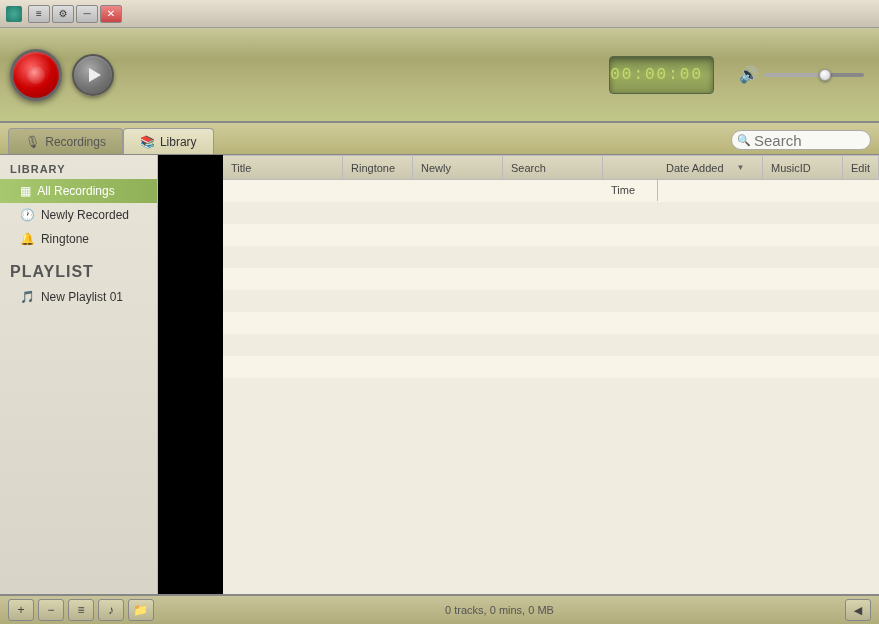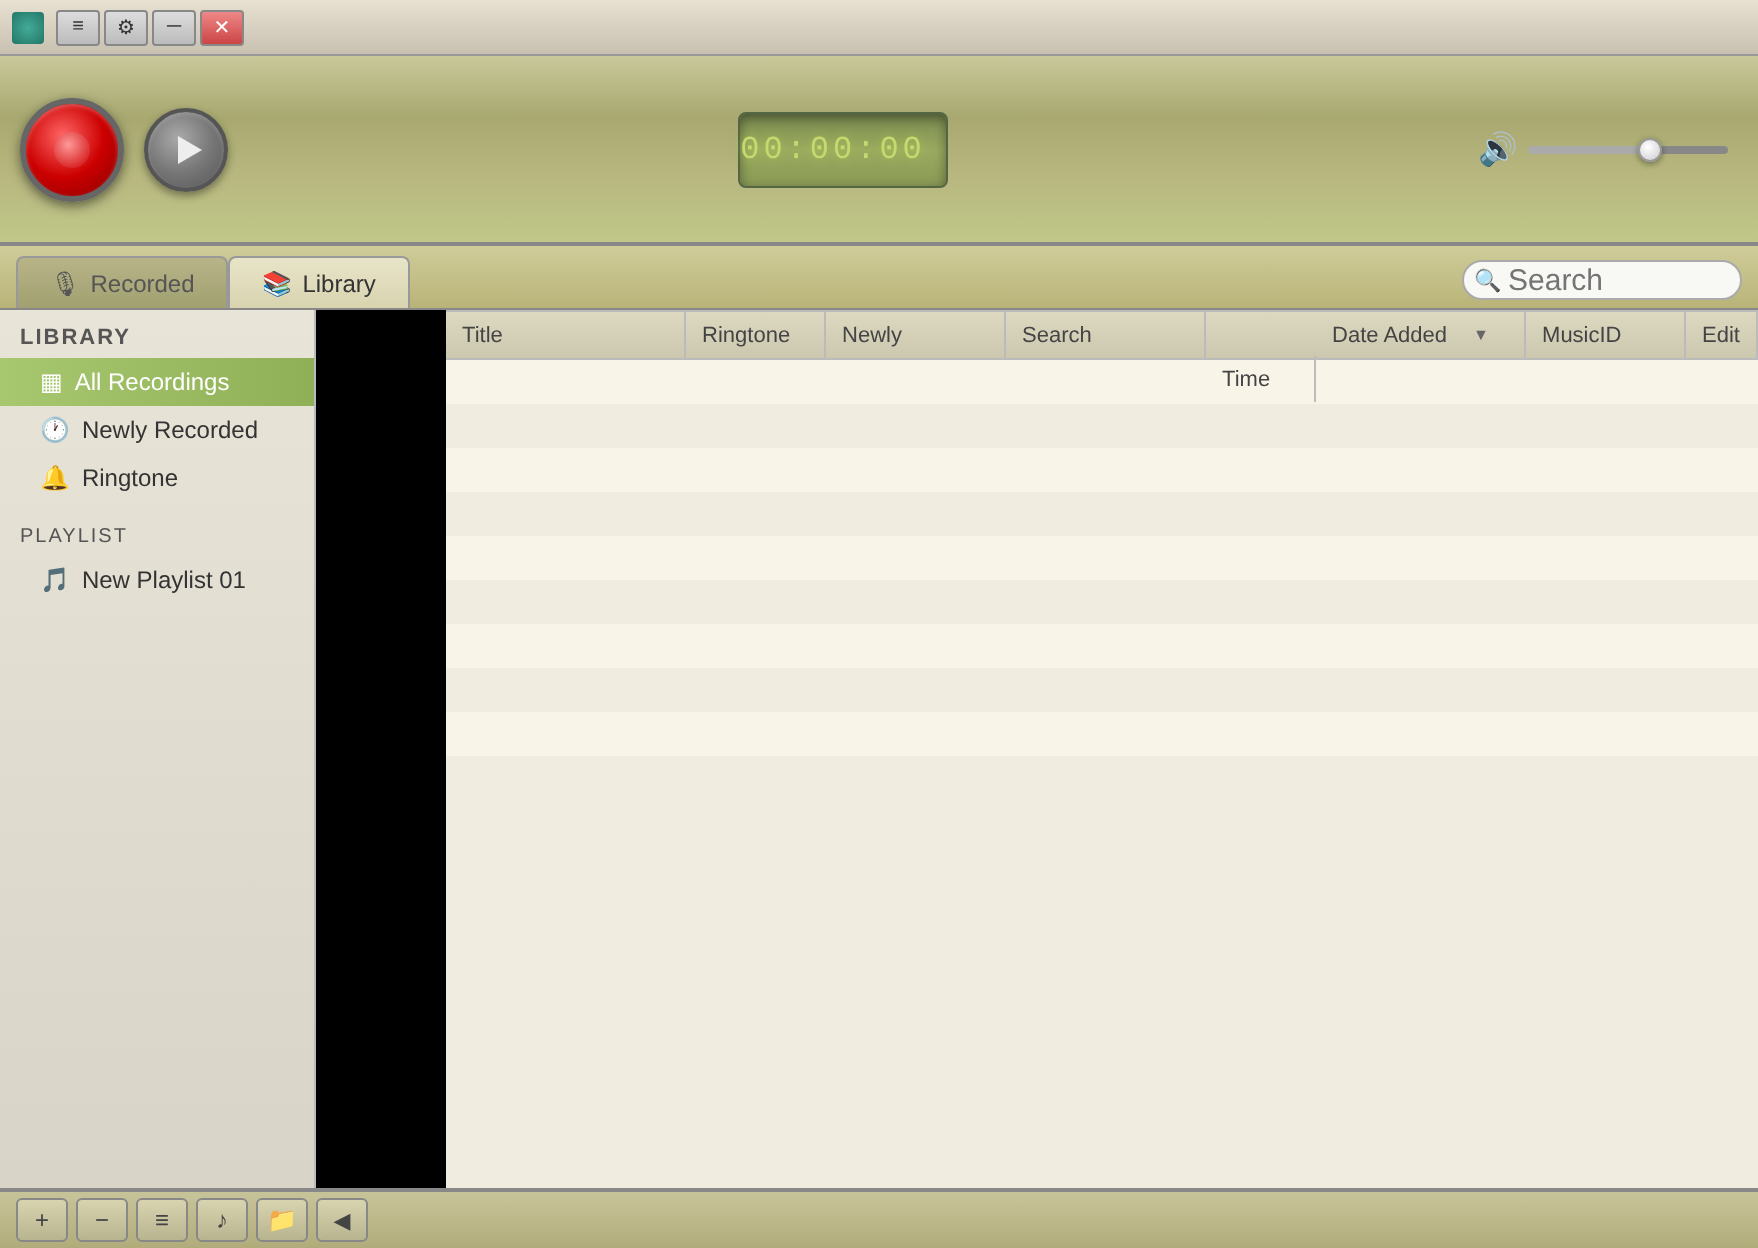--- a/index.html
+++ b/index.html
@@ -101,21 +101,21 @@
       border-top: 7px solid transparent;
       border-bottom: 7px solid transparent;
       border-left: 12px solid #eee;
       margin-left: 3px;
     }
     .progress-area {
       flex: 1;
       margin: 0 15px;
       display: flex;
       flex-direction: column;
-      align-items: center;
+      align-items: flex-end;
     }
     .progress-bar-bg {
       height: 38px;
       background: linear-gradient(to bottom, #7a8a50, #9aaa60, #8a9a55);
       border-radius: 4px;
       border: 1px solid #556644;
       box-shadow: inset 0 2px 6px rgba(0,0,0,0.4);
       display: flex;
       align-items: center;
       justify-content: flex-end;
@@ -249,22 +249,22 @@
       padding: 0 10px 0 20px;
       cursor: pointer;
       font-size: 12px;
       color: #333;
       gap: 6px;
     }
     .sidebar-item.active { background: linear-gradient(to right, #a8c870, #90b058); color: #fff; }
     .sidebar-icon { font-size: 12px; }
     .playlist-header {
       padding: 8px 10px 4px;
-      font-size: 10px;
-      font-weight: normal;
+      font-size: 16px;
+      font-weight: bold;
       color: #555;
       letter-spacing: 1px;
       margin-top: 4px;
     }
 
     
     #content-area {
       flex: 1;
       display: flex;
       flex-direction: row;
@@ -389,21 +389,21 @@
     <span class="vol-icon">🔊</span>
     <div class="vol-slider-track">
       <div class="vol-slider-thumb"></div>
     </div>
   </div>
 </div>
 
 <div id="tab-bar">
   <div class="tab inactive">
     <span class="tab-icon">🎙</span>
-    <span>Recorded</span>
+    <span>Recordings</span>
   </div>
   <div class="tab active">
     <span class="tab-icon">📚</span>
     <span>Library</span>
   </div>
   <div class="search-area">
     <div class="search-wrapper">
       <span class="search-icon-inner">🔍</span>
       <input class="search-box" type="text" placeholder="Search" style="">
     </div>
@@ -467,14 +467,17 @@
     </div>
   </div>
 </div>
 
 <div id="bottom-bar">
   <div class="bottom-btn">+</div>
   <div class="bottom-btn">−</div>
   <div class="bottom-btn">≡</div>
   <div class="bottom-btn">♪</div>
   <div class="bottom-btn">📁</div>
+  <div class="status-bar">
+    <span>0 tracks, 0 mins, 0 MB</span>
+  </div>
   <div class="bottom-right-btn">◀</div>
 </div>
 
 </body></html>

